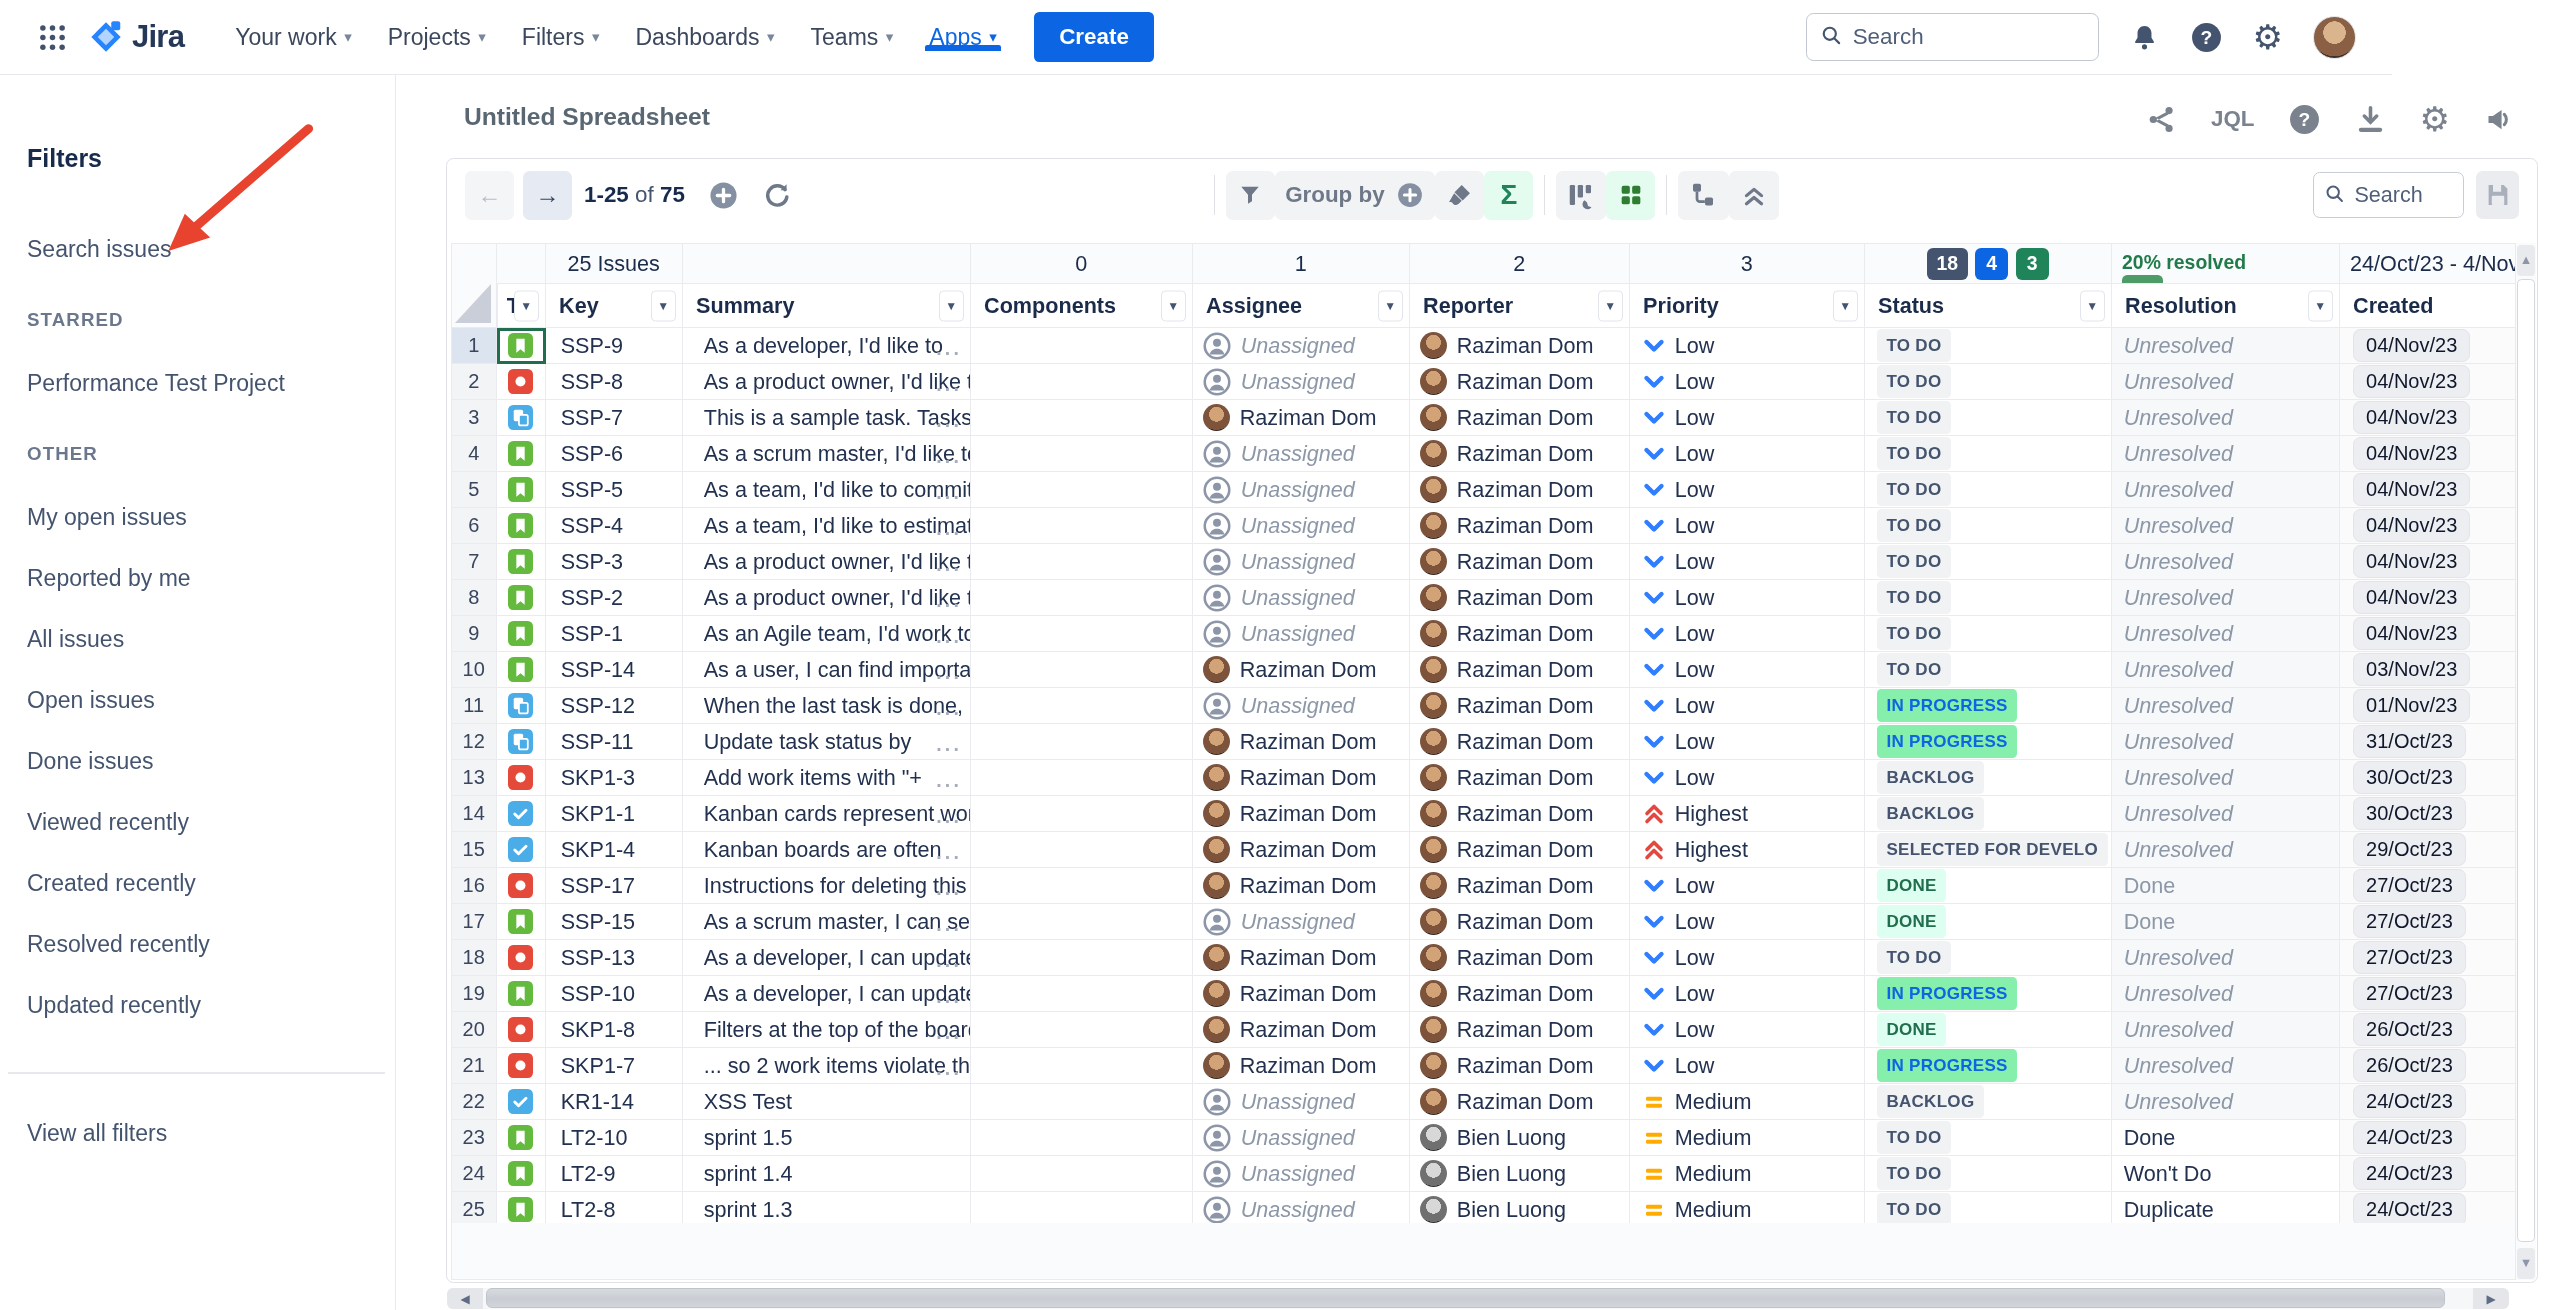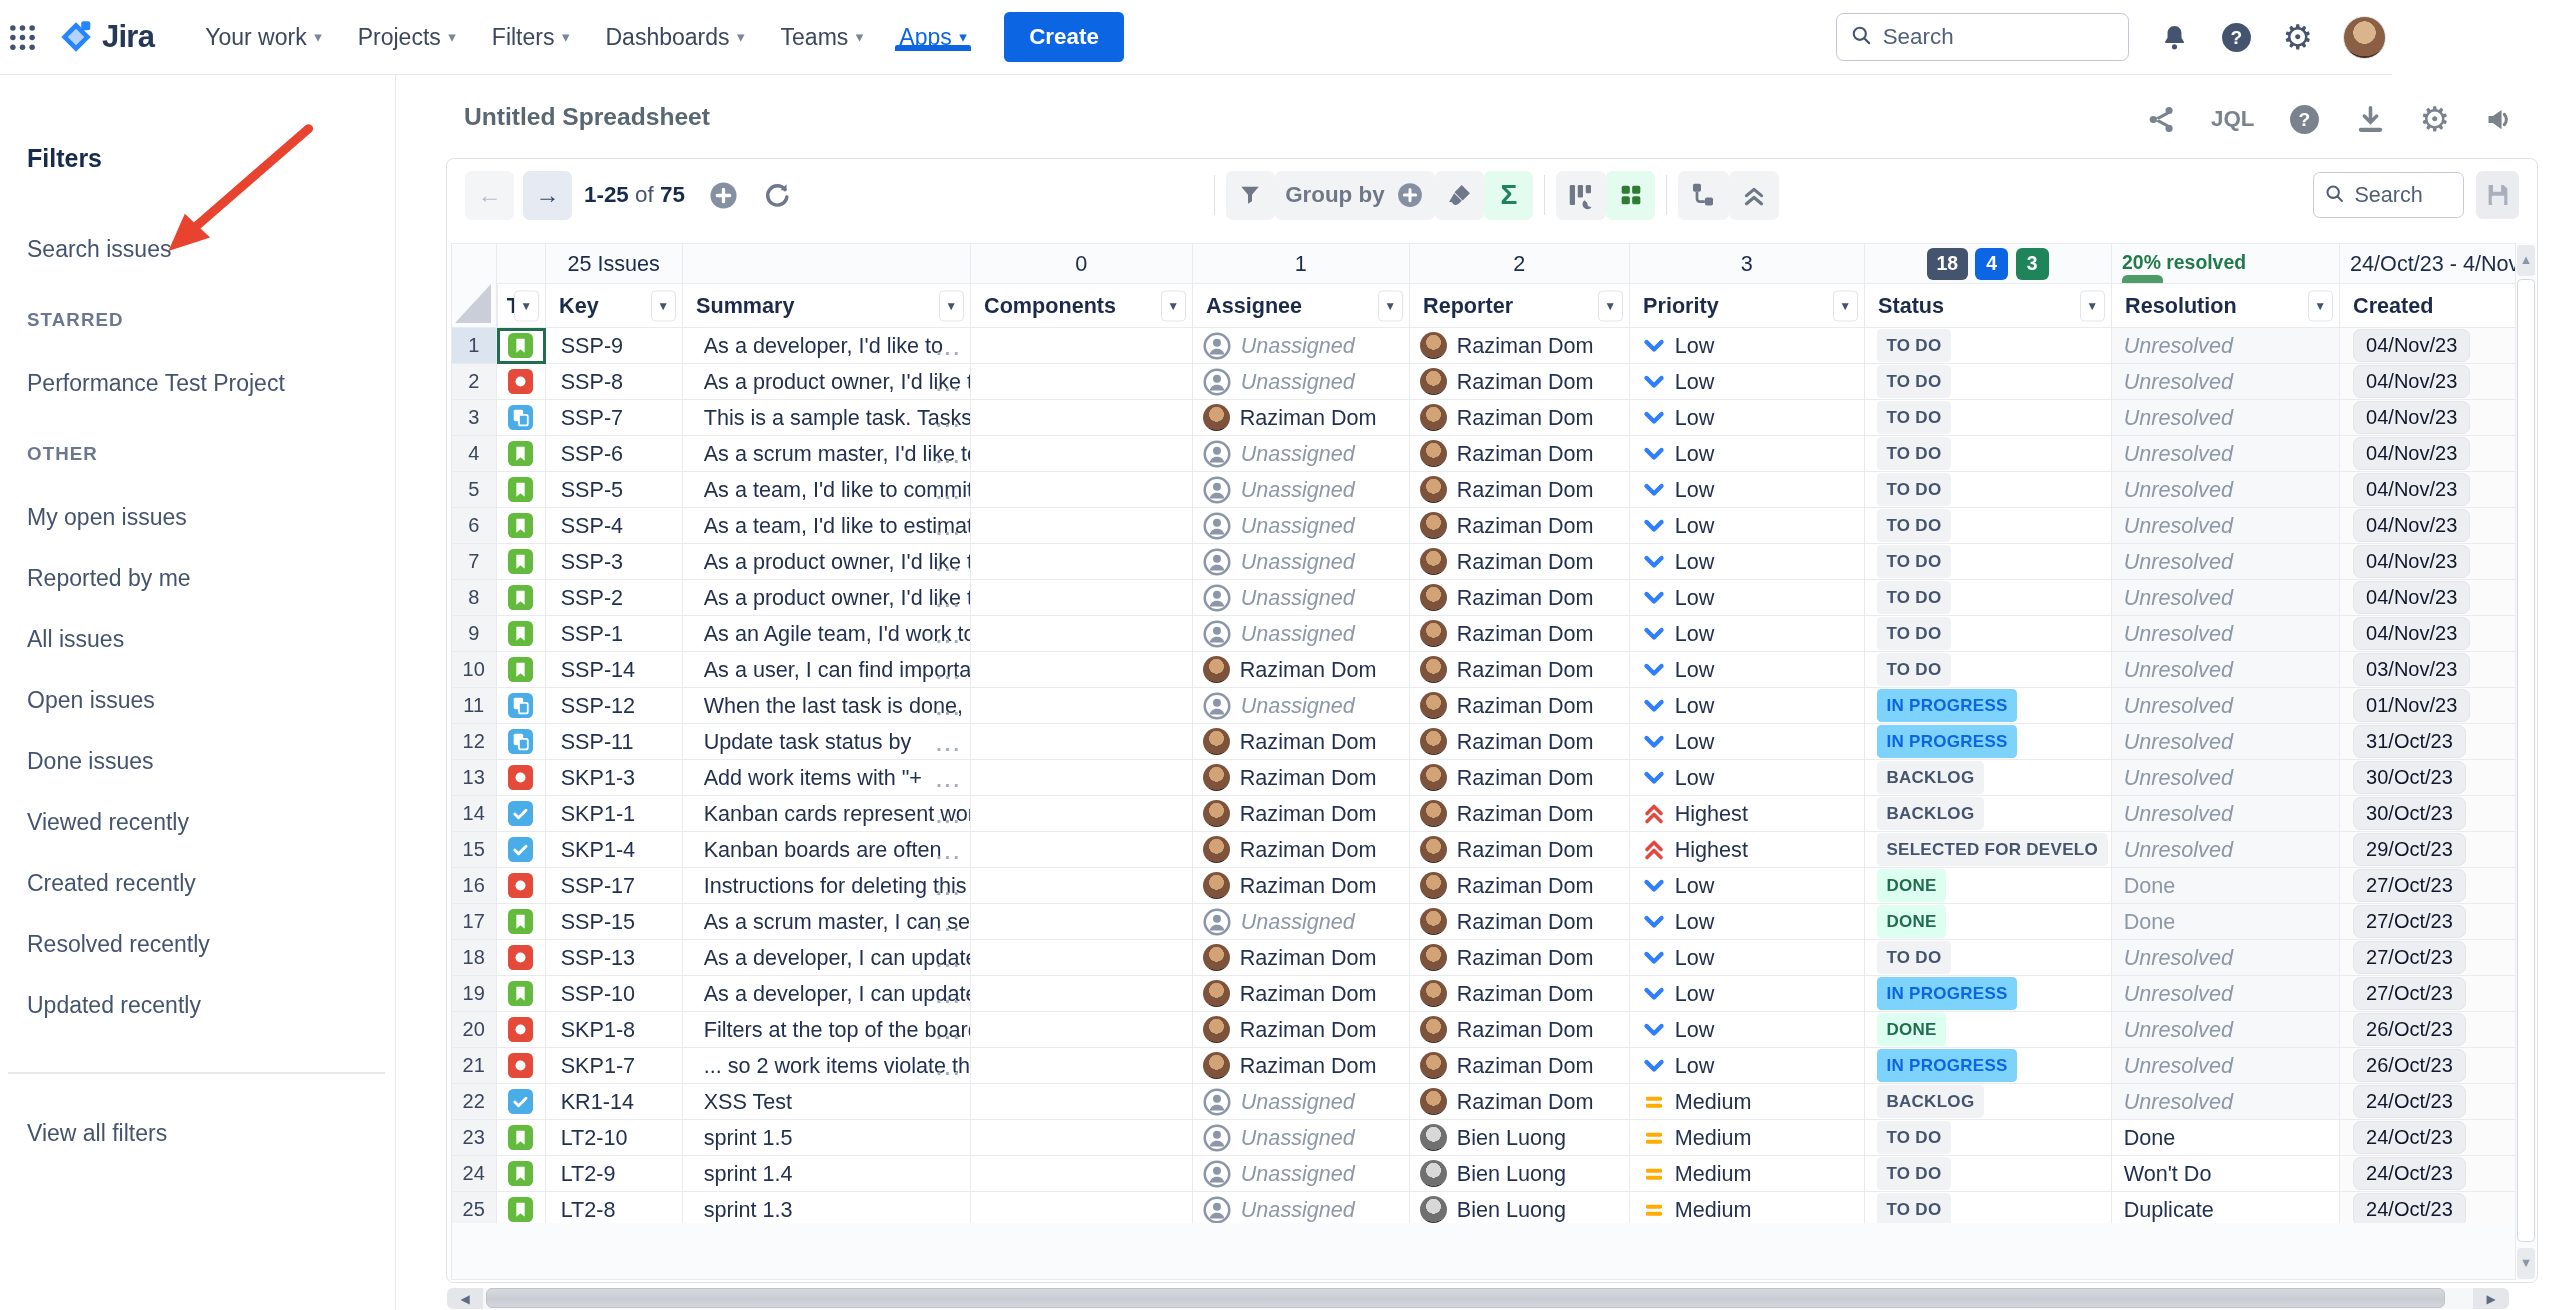--- a/index.html
+++ b/index.html
@@ -1,21 +1,21 @@
 <!DOCTYPE html>
 <html style="font-size:12px"><head>
 <meta charset="utf-8">
 <style>
   * { margin:0; padding:0; box-sizing:border-box; }
   html,body { width:2576px; height:1310px; overflow:hidden; background:#fff;
     font-family:"Liberation Sans","DejaVu Sans",sans-serif; color:#172B4D; }
 
   
   .topnav { position:absolute; left:0; top:0; width:2392px; height:75px; background:#fff;
-    border-bottom:1.5px solid #E7E9ED; display:flex; align-items:stretch; padding:0 6px; z-index:30; }
+    border-bottom:1.5px solid #E7E9ED; display:flex; align-items:stretch; padding:0 36px; z-index:30; }
   .tn-left { display:flex; align-items:center; }
   .appgrid { width:33px; height:33px; margin-right:19.4px; cursor:pointer; }
   .brandwrap { display:flex; align-items:center; margin-right:33px; }
   .brand-txt { font-size:31px; font-weight:bold; color:#253858; letter-spacing:-0.7px; margin-left:7.5px; }
   .nav-menu { display:flex; align-items:stretch; }
   .nav-item { position:relative; display:flex; align-items:center; padding:0 18px; font-size:23px;
     font-weight:500; color:#3B475C; cursor:pointer; }
   .nav-item .chev { font-size:15px; color:#7A869A; margin-left:7.5px; }
   .nav-item.active { color:#0C66E4; }
   .nav-item.active .chev { color:#0C66E4; }
@@ -103,21 +103,21 @@
   .dots { position:absolute; right:7.5px; bottom:-1.5px; color:#A5ADBA; font-size:19.4px; font-weight:bold; letter-spacing:2.2px; }
   .avcell { padding-left:10.4px; gap:9.7px; }
   .avatar { width:27px; height:27px; border-radius:50%; flex:none; }
   .av-raz { background:radial-gradient(circle at 50% 38%, #D2A377 0 34%, #7d543b 35% 72%, #35261e 73%); }
   .av-bien { background:radial-gradient(circle at 50% 38%, #d8d8d8 0 34%, #707070 35% 72%, #2f2f2f 73%); }
   .unas { font-style:italic; color:#8C97A7; }
   .pricell { padding-left:12px; gap:9px; }
   .stcell { padding-left:12px; }
   .pill { font-size:17px; font-weight:bold; letter-spacing:0.3px; padding:6.7px 9.7px; border-radius:4.5px; white-space:nowrap; }
   .st-grey { background:#F1F2F4; color:#44546F;text-align:center; }
-  .st-blue { background:#7dd3fc; color:#0C66E4; }
+  .st-blue { background:#86efac; color:#0C66E4; }
   .st-green { background:#DCFFF1; color:#216E4E; }
   .rescell { padding-left:12px; }
   .res-unresolved { background:#F7F8F9; } .res-unresolved span { font-style:italic; color:#8C97A7; }
   .res-muted { background:#F7F8F9; } .res-muted span { color:#8C97A7; }
   .res-plain span { color:#22314F; }
   .crcell { padding-left:13.4px; background:#FBFBFC; }
   .datepill { background:#ECEEF1; border:0.7px solid #E2E4E9; border-radius:7.5px; padding:3.7px 12px;
     font-size:20px; color:#0f172a; }
   .badge { color:#fff; font-size:19.4px; font-weight:bold; border-radius:6px; padding:4.5px 9.7px; min-width:33px; text-align:center; }
   .st-sum { justify-content:center; gap:7.5px; }

